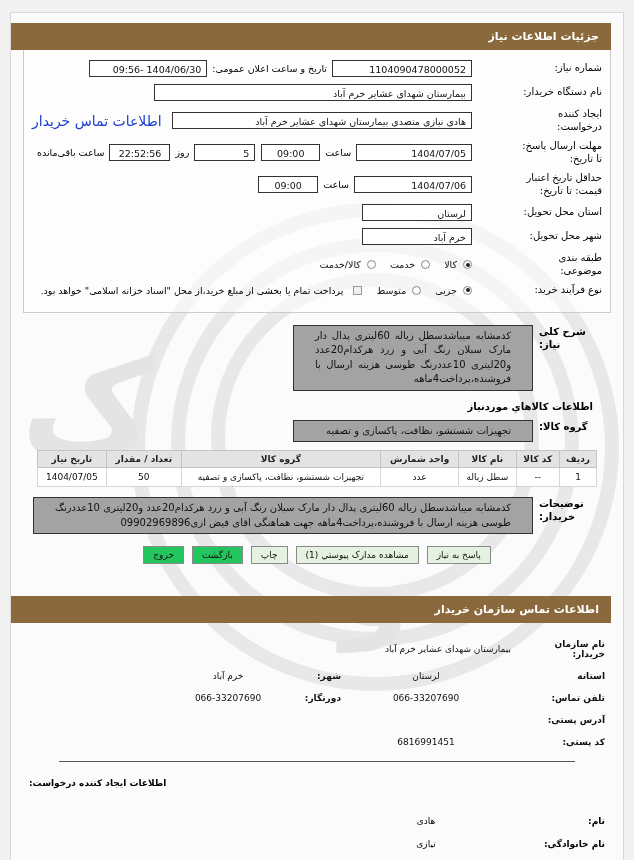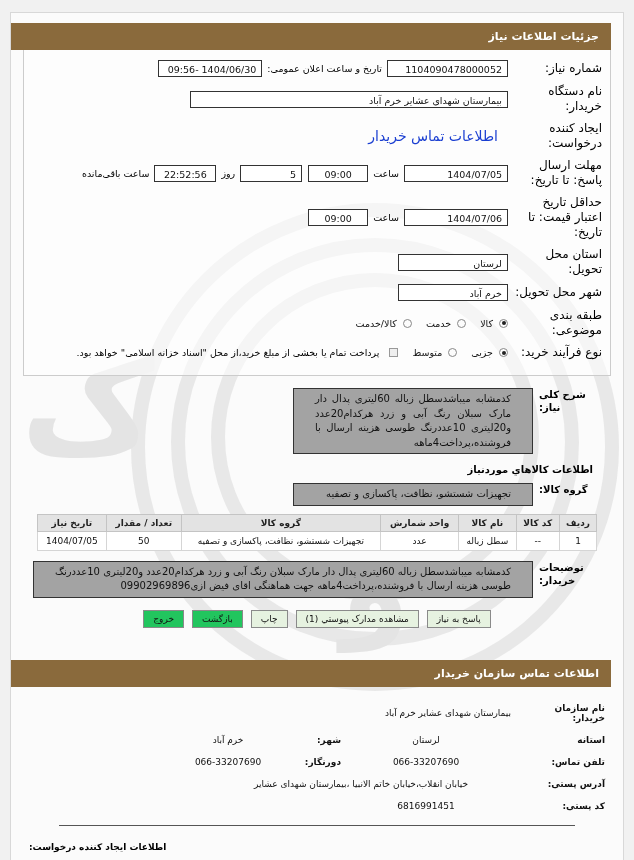--- a/index.html
+++ b/index.html
@@ -83,41 +83,42 @@
     align-items: center;
     justify-content: flex-start;
     margin-bottom: 7px;
     font-size: 10px;
     color: #111;
   }
   .lbl {
     width: 88px;
     text-align: right;
     padding-left: 6px;
-    font-size: 12px;
+    font-size: 10px;
     color: #000;
     flex: 0 0 auto;
     line-height: 1.25;
+    margin-left: 36px;
   }
   .fld {
     border: 1px solid #333;
     background: #fff;
     height: 17px;
     line-height: 17px;
     font-size: 9.5px;
     padding: 0 5px;
     text-align: right;
     color: #111;
     box-sizing: border-box;
     overflow: hidden;
     white-space: nowrap;
   }
-  .w-num   { width: 121px; }
+  .w-num   { width: 140px; }
   .w-long  { width: 318px; }
-  .w-date  { width: 104px; }
+  .w-date  { width: 118px; }
   .w-time  { width: 60px;  text-align: center; }
   .w-day   { width: 62px;  }
   .w-rem   { width: 62px;  text-align: center;}
   .w-med   { width: 110px; }
   .w-group { width: 240px; }
   .mini-lbl {
     font-size: 9.5px;
     padding: 0 5px;
     color: #000;
     white-space: nowrap;
@@ -304,20 +305,21 @@
           <div class="fld w-date">1404/06/30 -09:56</div>
         </div>
 
         <div class="row">
           <div class="lbl">نام دستگاه خریدار:</div>
           <div class="fld w-long">بیمارستان شهدای عشایر خرم آباد</div>
         </div>
 
         <div class="row">
           <div class="lbl">ایجاد کننده درخواست:</div>
+          <div class="fld w-long">هادی نیازی متصدی بیمارستان شهدای عشایر خرم آباد</div>
           <a class="link">اطلاعات تماس خریدار</a>
         </div>
 
         <div class="row">
           <div class="lbl">مهلت ارسال پاسخ: تا تاریخ:</div>
           <div class="fld w-date">1404/07/05</div>
           <div class="mini-lbl">ساعت</div>
           <div class="fld w-time">09:00</div>
           <div class="fld w-day" style="margin-right:6px;">5</div>
           <div class="mini-lbl">روز</div>
@@ -440,21 +442,20 @@
 
         <div class="inf-row">
           <div class="inf-lbl">تلفن تماس:</div>
           <div class="inf-val" style="text-align:center;">066-33207690</div>
           <div class="inf-lbl2">دورنگار:</div>
           <div class="inf-val2" style="text-align:center;">066-33207690</div>
         </div>
 
         <div class="inf-row">
           <div class="inf-lbl">آدرس پستی:</div>
-          <div class="inf-val wide" style="text-align:center;">خیابان انقلاب،خیابان خاتم الانبیا ،بیمارستان شهدای عشایر</div>
         </div>
 
         <div class="inf-row">
           <div class="inf-lbl">کد پستی:</div>
           <div class="inf-val" style="text-align:center;">6816991451</div>
         </div>
 
         <hr class="divider">
 
         <div class="sec-head">اطلاعات ایجاد کننده درخواست:</div>

